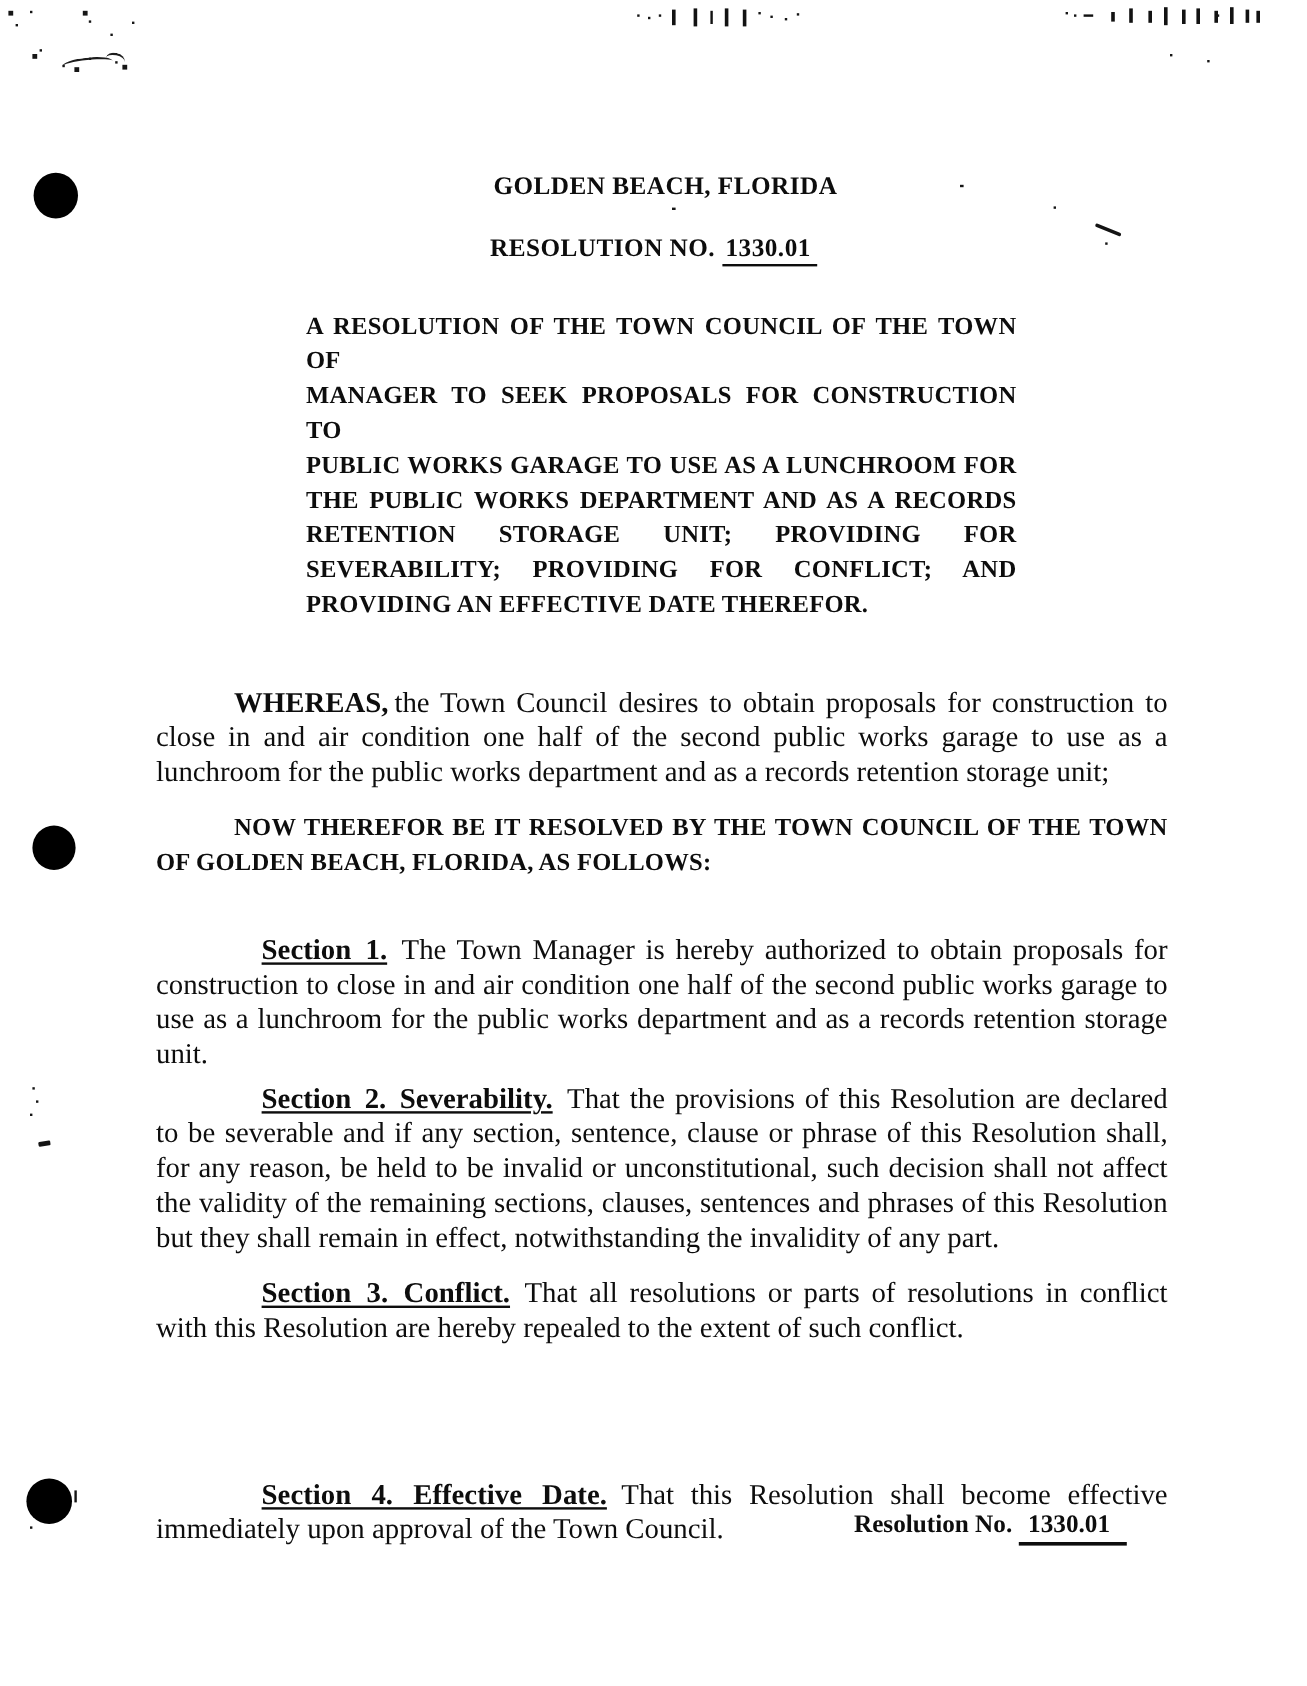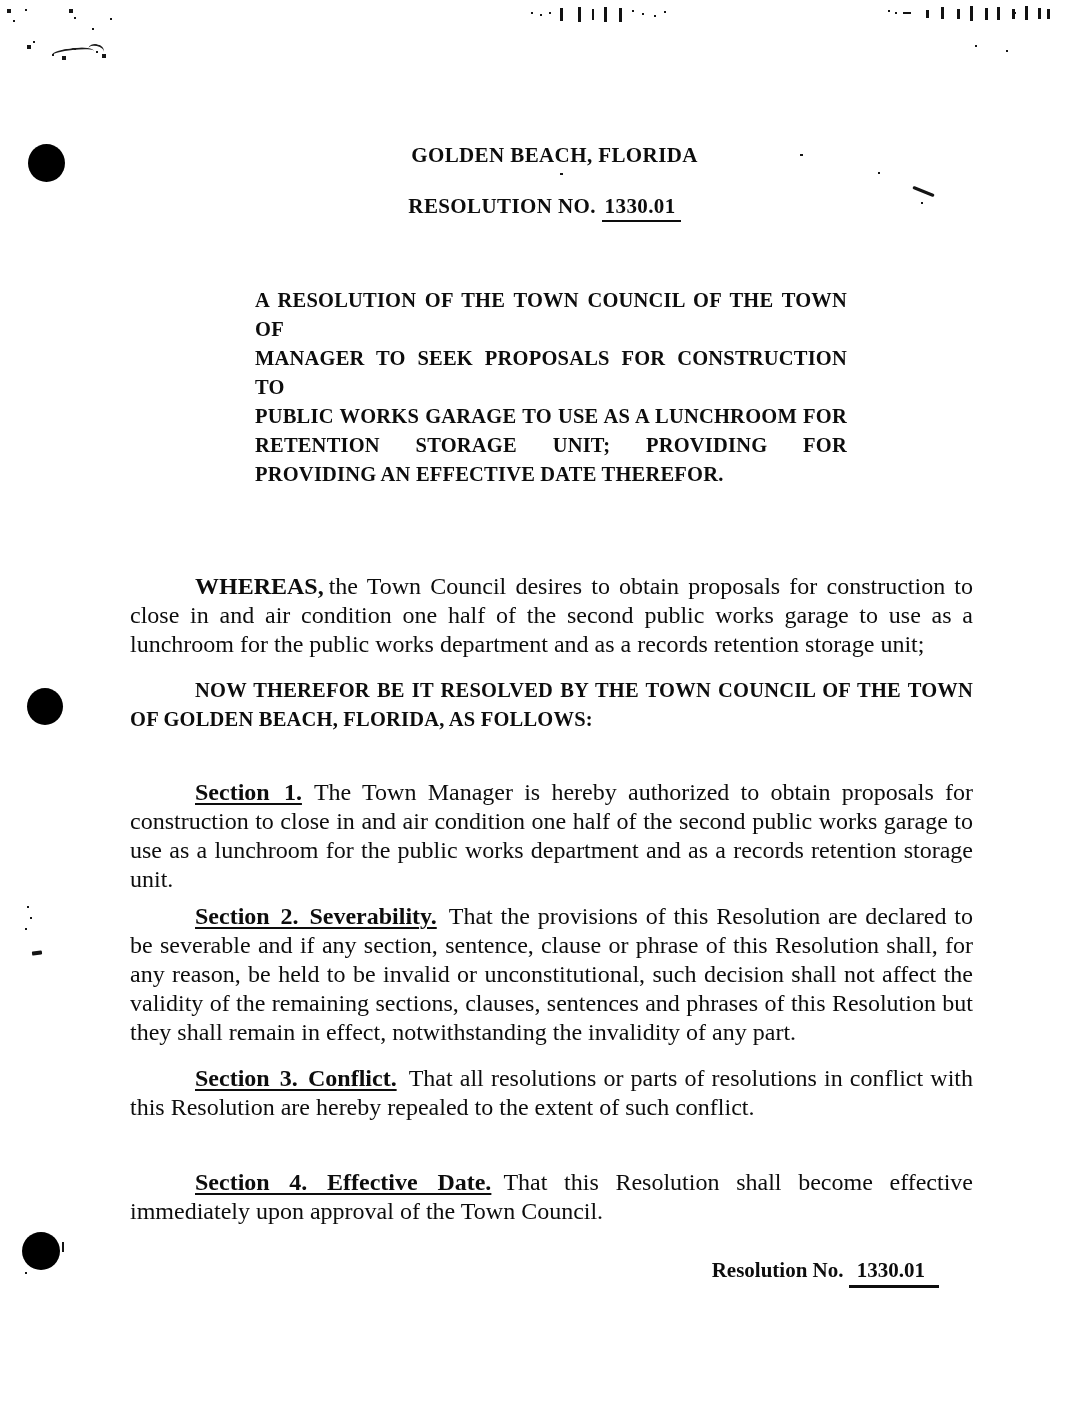--- a/index.html
+++ b/index.html
@@ -22,40 +22,41 @@
     position:absolute;left:0;right:0;top:194px;
     text-align:center;font-weight:bold;font-size:21px;letter-spacing:.4px;
     margin:0;
   }
   .doc-subtitle .res-num{
     display:inline-block;
     border-bottom:2.5px solid #0d0d0d;
     padding:0 5px 1px 3px;
   }
   .caption{
-    position:absolute;left:255px;top:286px;width:592px;
+    position:absolute;left:255px;top:258px;width:592px;
     font-weight:bold;font-size:20.5px;line-height:29px;letter-spacing:.2px;
   }
   .cap-line{ text-align:justify; text-align-last:justify; }
   .cap-line.last{ text-align-last:left; }
 
   .para{
     position:absolute;left:130px;width:843px;margin:0;
     font-size:24px;line-height:29px;text-align:justify;
     text-indent:65px;
   }
   .lead{font-weight:bold;margin-right:5px;}
   .resolved{font-weight:bold;font-size:20.5px;letter-spacing:.2px;}
   .sec-head{
     font-weight:bold;
     text-decoration:underline;
     text-decoration-thickness:2px;
     text-underline-offset:3px;
     word-spacing:3px;
     margin-right:12px;
+    margin-left:23px;
   }
   .footer-line{
     position:absolute;top:1258px;left:0;right:150px;
     text-align:right;font-weight:bold;font-size:21px;margin:0;
   }
   .footer-line .res-num{
     display:inline-block;
     border-bottom:3px solid #0d0d0d;
     padding:0 14px 2px 8px;
   }
@@ -161,31 +162,33 @@
   <div class="speck bot-dot"></div>
 
   <h1 class="doc-title">GOLDEN BEACH, FLORIDA</h1>
 
   <h2 class="doc-subtitle"><span>RESOLUTION NO.</span> <span class="res-num">1330.01</span></h2>
 
   <div class="caption">
     <div class="cap-line">A RESOLUTION OF THE TOWN COUNCIL OF THE TOWN OF</div>
     <div class="cap-line">MANAGER TO SEEK PROPOSALS FOR CONSTRUCTION TO</div>
     <div class="cap-line">PUBLIC WORKS GARAGE TO USE AS A LUNCHROOM FOR</div>
+    <div class="cap-line">THE PUBLIC WORKS DEPARTMENT AND AS A RECORDS</div>
     <div class="cap-line">RETENTION STORAGE UNIT; PROVIDING FOR</div>
+    <div class="cap-line">SEVERABILITY; PROVIDING FOR CONFLICT; AND</div>
     <div class="cap-line last">PROVIDING AN EFFECTIVE DATE THEREFOR.</div>
   </div>
 
   <p class="para" style="top:572px"><span class="lead">WHEREAS,</span><span>the Town Council desires to obtain proposals for construction to close in and air condition one half of the second public works garage to use as a lunchroom for the public works department and as a records retention storage unit;</span></p>
 
   <p class="para resolved" style="top:676px">NOW THEREFOR BE IT RESOLVED BY THE TOWN COUNCIL OF THE TOWN OF GOLDEN BEACH, FLORIDA, AS FOLLOWS:</p>
 
   <p class="para" style="top:778px"><span class="sec-head">Section 1.</span><span>The Town Manager is hereby authorized to obtain proposals for construction to close in and air condition one half of the second public works garage to use as a lunchroom for the public works department and as a records retention storage unit.</span></p>
 
   <p class="para" style="top:902px"><span class="sec-head">Section 2. Severability.</span><span>That the provisions of this Resolution are declared to be severable and if any section, sentence, clause or phrase of this Resolution shall, for any reason, be held to be invalid or unconstitutional, such decision shall not affect the validity of the remaining sections, clauses, sentences and phrases of this Resolution but they shall remain in effect, notwithstanding the invalidity of any part.</span></p>
 
   <p class="para" style="top:1064px"><span class="sec-head">Section 3. Conflict.</span><span>That all resolutions or parts of resolutions in conflict with this Resolution are hereby repealed to the extent of such conflict.</span></p>
 
-  <p class="para" style="top:1168px"><span class="sec-head">Section 4. Effective Date.</span><span>That this Resolution shall become effective immediately upon approval of the Town Council.</span></p>
+  <p class="para" style="top:1232px"><span class="sec-head">Section 4. Effective Date.</span><span>That this Resolution shall become effective immediately upon approval of the Town Council.</span></p>
 
   <p class="footer-line"><span>Resolution No.</span> <span class="res-num">1330.01</span></p>
 
 </div>
 
 </body></html>

